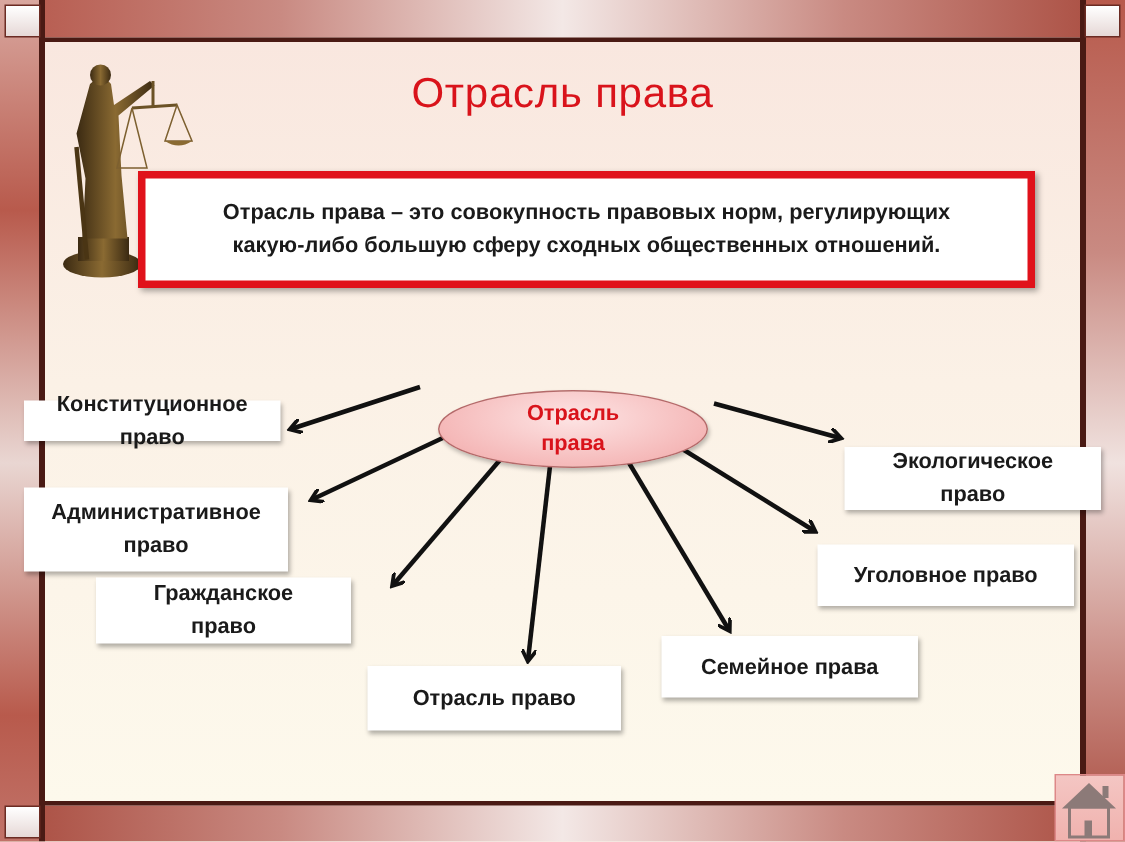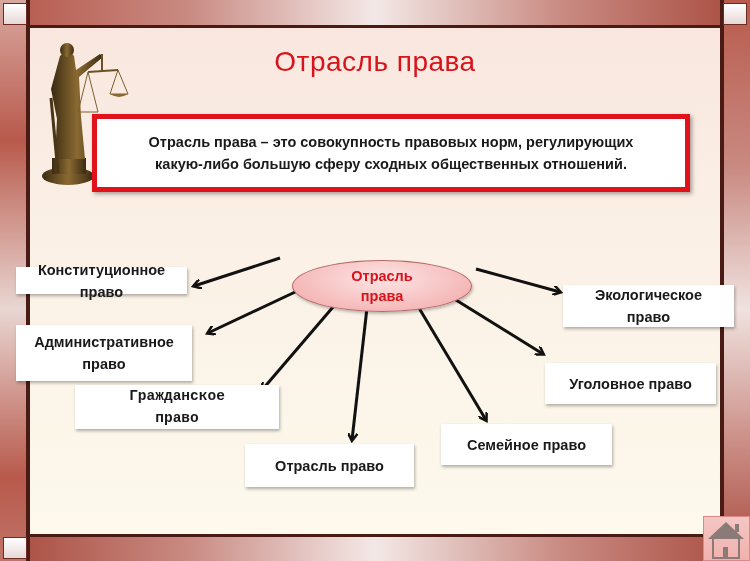--- a/index.html
+++ b/index.html
@@ -95,38 +95,38 @@
 <div class="node" style="left:16px;top:267px;width:171px;height:27px;">
   <div>Конституционное</div>
   <div>право</div>
 </div>
 
 <div class="node" style="left:16px;top:325px;width:176px;height:56px;">
   <div>Административное</div>
   <div>право</div>
 </div>
 
-<div class="node" style="left:75px;top:385px;width:204px;height:44px;font-family:Liberation Mono, monospace;">
+<div class="node" style="left:64px;top:385px;width:170px;height:44px;">
   <div>Гражданское</div>
   <div>право</div>
 </div>
 
 <div class="node" style="left:245px;top:444px;width:169px;height:43px;">
   <div>Отрасль право</div>
 </div>
 
 <div class="node" style="left:441px;top:424px;width:171px;height:41px;">
-  <div>Семейное право</div>
+  <div>Семейное права</div>
 </div>
 
 <div class="node" style="left:545px;top:363px;width:171px;height:41px;">
   <div>Уголовное право</div>
 </div>
 
-<div class="node" style="left:563px;top:285px;width:171px;height:42px;">
+<div class="node" style="left:563px;top:298px;width:171px;height:42px;">
   <div>Экологическое</div>
   <div>право</div>
 </div>
 
 <div class="home-btn">
   <svg width="45" height="43" viewBox="0 0 45 43">
     <path d="M4 22 L22 5 L40 22 Z" fill="#8c7a78"></path>
     <rect x="31" y="7" width="4" height="8" fill="#8c7a78"></rect>
     <rect x="9" y="21" width="26" height="20" fill="none" stroke="#8c7a78" stroke-width="2"></rect>
     <rect x="19" y="30" width="5" height="11" fill="#8c7a78"></rect>

